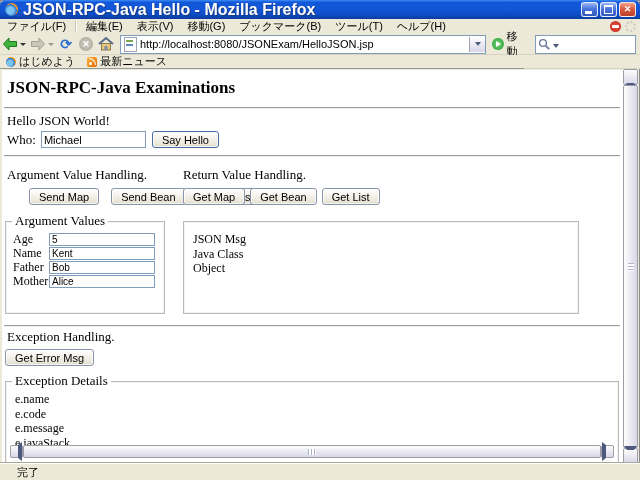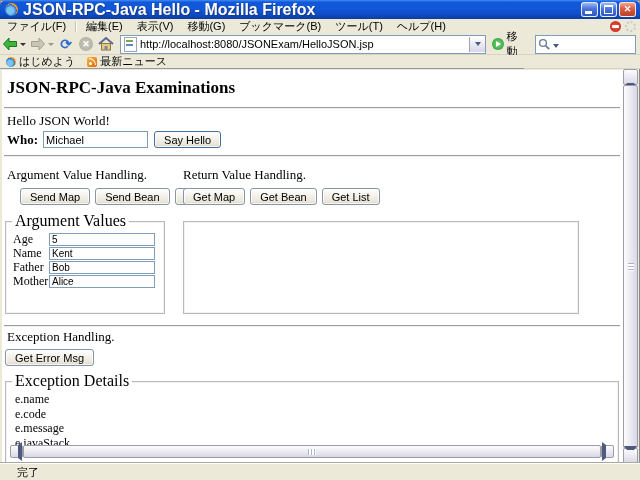--- a/index.html
+++ b/index.html
@@ -72,35 +72,35 @@
   
   .content-frame{position:absolute;left:0;top:68px;width:524px;height:395px;background:#ECE9D8;
     border-top:1px solid #919b9c;box-sizing:border-box;}
   .page{position:absolute;left:2px;top:1px;width:621px;height:393px;background:#fff;overflow:hidden;
     font-family:"Liberation Serif",serif;font-size:13px;color:#000;}
   .h1{position:absolute;left:5px;top:8px;font-size:17px;font-weight:bold;}
   .hr{position:absolute;left:2px;width:616px;height:0;border-top:1px solid #9d9d9d;border-bottom:1px solid #efefef;}
   .hr1{top:37px;} .hr2{top:85px;} .hr3{top:255px;}
   .hello-text{position:absolute;left:5px;top:43px;}
   .who-row{position:absolute;left:5px;top:61px;display:flex;align-items:center;}
-  .who-label{font-weight:bold;margin-right:5px;}
+  .who-label{font-weight:normal;margin-right:5px;}
   .text-input{height:15px;border:1px solid #7F9DB9;background:#fff;
     font-family:"Liberation Sans",sans-serif;font-size:11px;padding:0 2px;box-sizing:content-box;}
   .who-input{width:99px;}
   .xp-btn{height:17px;padding:0 9px;font-family:"Liberation Sans",sans-serif;font-size:11px;color:#000;
     background:linear-gradient(180deg,#ffffff,#f4f2ea 45%,#e9e5d8 85%,#d8d2bf);
     border:1px solid #8794ab;border-radius:3px;box-shadow:inset 0 0 0 1px rgba(255,255,255,.75);}
   .xp-btn.default{border-color:#4a6da8;}
   .say-hello{margin-left:6px;}
   .sec-title-left{position:absolute;left:5px;top:97px;}
   .sec-title-right{position:absolute;left:181px;top:97px;}
-  .btn-row-left{position:absolute;left:7px;top:118px;display:flex;gap:5px;padding-left:11px;}
+  .btn-row-left{position:absolute;left:16px;top:118px;display:flex;gap:12px;padding-left:11px;}
   .btn-row-right{position:absolute;left:181px;top:118px;display:flex;gap:5px;}
   .fieldset{position:absolute;border:1px solid #b9b9b9;box-shadow:inset 0 0 0 1px #f2f2f2;background:#fff;}
-  .legend{position:absolute;top:-8px;left:6px;background:#fff;padding:0 3px;font-size:16px;line-height:14px;}
+  .legend{position:absolute;top:-8px;left:6px;background:#fff;padding:0 3px;font-size:13px;line-height:14px;}
   .fs-arg{left:3px;top:151px;width:158px;height:91px;}
   .fs-ret{left:181px;top:151px;width:394px;height:91px;}
   .fs-exc{left:3px;top:311px;width:612px;height:81px;}
   .arg-row{position:absolute;left:7px;height:14px;display:flex;align-items:center;font-size:12px;}
   .arg-row .text-input{position:absolute;left:36px;width:100px;height:11px;font-size:10px;}
   .fs-lines{position:absolute;left:9px;top:10px;font-size:12px;line-height:14.5px;}
   .exc-title{position:absolute;left:5px;top:259px;}
   .exc-btn-row{position:absolute;left:3px;top:279px;}
   
   .sb-btn{background:linear-gradient(180deg,#fdfdfd,#d8d7e8);border:1px solid #9d9da8;border-radius:2px;
@@ -261,20 +261,25 @@
           <span>Father</span>
           <input class="text-input" type="text" value="Bob" style="">
         </div>
         <div class="arg-row" style="top:52px;">
           <span>Mother</span>
           <input class="text-input" type="text" value="Alice" style="">
         </div>
       </div>
 
       <div class="fieldset fs-ret">
+        <div class="fs-lines">
+          <div>JSON Msg</div>
+          <div>Java Class</div>
+          <div>Object</div>
+        </div>
       </div>
 
       <div class="hr hr3"></div>
       <div class="exc-title">Exception Handling.</div>
       <div class="exc-btn-row">
         <button class="xp-btn">Get Error Msg</button>
       </div>
 
       <div class="fieldset fs-exc">
         <span class="legend">Exception Details</span>

